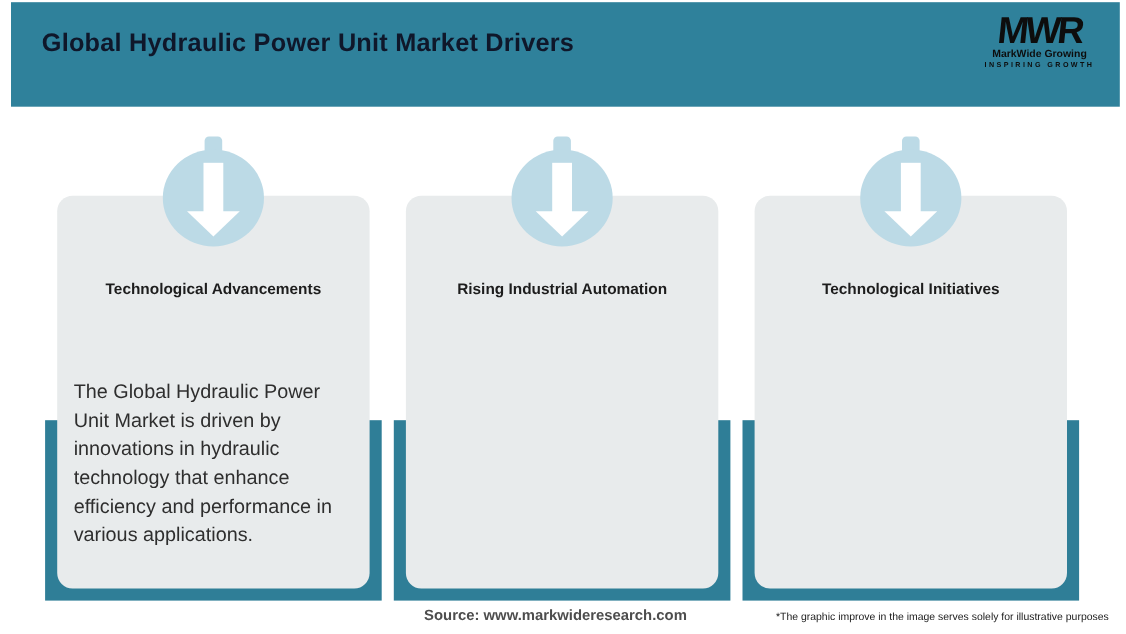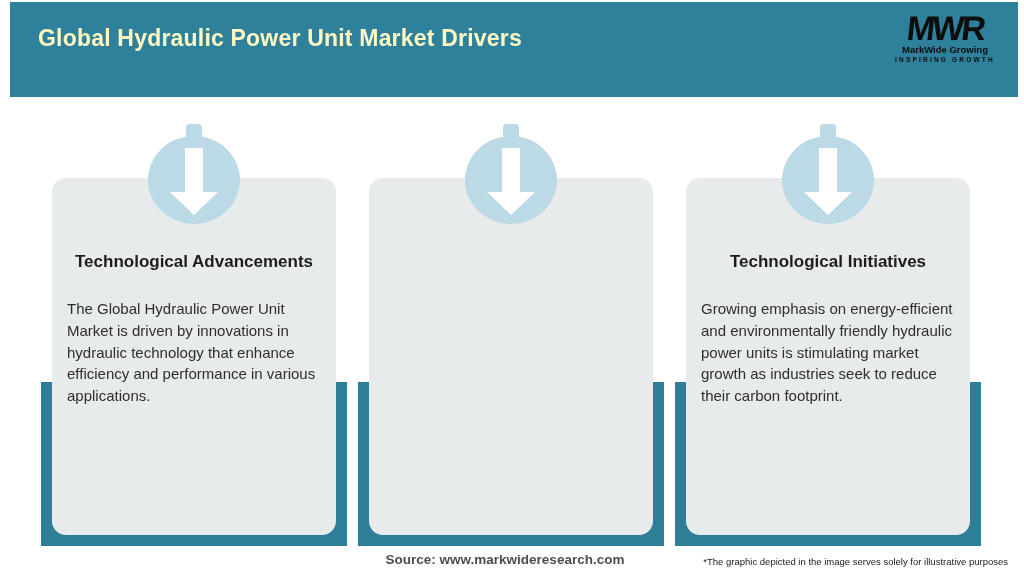--- a/index.html
+++ b/index.html
@@ -8,35 +8,35 @@
     --icon-blue:#BCDAE6;
     --card-bg:#E8EBEC;
   }
   *{margin:0;padding:0;box-sizing:border-box;}
   html,body{width:1024px;height:576px;overflow:hidden;}
   body{font-family:"Liberation Sans","DejaVu Sans",sans-serif;background:#ffffff;}
   .page{position:relative;width:1024px;height:576px;background:#ffffff;}
 
   
   .header{position:absolute;left:10px;top:2px;width:1008px;height:95px;background:var(--teal-header);}
-  .page-title{position:absolute;left:28px;top:23px;color:#fef9c3;font-size:23px;font-weight:700;letter-spacing:.2px;}
+  .page-title{position:absolute;left:28px;top:23px;color:#0f172a;font-size:23px;font-weight:700;letter-spacing:.2px;}
   .logo{position:absolute;right:14px;top:8px;width:118px;text-align:center;color:#0d0d0d;}
   .logo-monogram{font-size:34px;font-weight:800;letter-spacing:-3px;transform:skewX(-6deg);line-height:36px;}
   .logo-name{font-size:9.5px;font-weight:700;margin-top:-2px;}
   .logo-tagline{font-size:6.5px;font-weight:700;letter-spacing:2.2px;margin-top:1px;}
 
   
   .band{position:absolute;top:382px;width:306px;height:164px;background:var(--teal-band);z-index:1;}
   .card{position:absolute;top:178px;width:284px;height:357px;background:var(--card-bg);border-radius:14px;z-index:2;padding:72px 15px 0 15px;}
   .band-1{left:41px;} .card-1{left:52px;}
   .band-2{left:358px;} .card-2{left:369px;}
   .band-3{left:675px;} .card-3{left:686px;}
 
-  .card-title{text-align:center;font-size:17px;font-weight:700;color:#1d1d1d;line-height:24px;}
-  .card-body{margin-top:24px;font-size:15px;line-height:1.45;color:#2e2e2e;}
+  .card-title{text-align:center;font-size:14px;font-weight:700;color:#1d1d1d;line-height:24px;}
+  .card-body{margin-top:69px;font-size:18px;line-height:1.45;color:#2e2e2e;}
 
   
   .icon{position:absolute;z-index:3;width:92px;height:100px;top:124px;}
   .icon-1{left:148px;} .icon-2{left:465px;} .icon-3{left:782px;}
   .icon .tab{position:absolute;left:38px;top:0;width:16px;height:16px;background:var(--icon-blue);border-radius:4px 4px 0 0;}
   .icon .circle{position:absolute;left:0;top:12px;width:92px;height:88px;border-radius:50%;background:var(--icon-blue);}
   .icon .shaft{position:absolute;left:37px;top:24px;width:18px;height:46px;background:#ffffff;}
   .icon .head{position:absolute;left:22px;top:68px;width:0;height:0;border-left:24px solid transparent;border-right:24px solid transparent;border-top:23px solid #ffffff;}
 
   
@@ -64,36 +64,36 @@
   </div>
   <div class="icon icon-1">
     <div class="tab"></div>
     <div class="circle"></div>
     <div class="shaft"></div>
     <div class="head"></div>
   </div>
 
   <div class="band band-2"></div>
   <div class="card card-2">
+    <div class="card-title">Rising Industrial Automation</div>
   </div>
   <div class="icon icon-2">
     <div class="tab"></div>
     <div class="circle"></div>
     <div class="shaft"></div>
     <div class="head"></div>
   </div>
 
   <div class="band band-3"></div>
   <div class="card card-3">
     <div class="card-title">Technological Initiatives</div>
-    <div class="card-body">Growing emphasis on energy-efficient and environmentally friendly hydraulic power units is stimulating market growth as industries seek to reduce their carbon footprint.</div>
   </div>
   <div class="icon icon-3">
     <div class="tab"></div>
     <div class="circle"></div>
     <div class="shaft"></div>
     <div class="head"></div>
   </div>
 
   <div class="source-text">Source: www.markwideresearch.com</div>
-  <div class="disclaimer-text">*The graphic depicted in the image serves solely for illustrative purposes</div>
+  <div class="disclaimer-text">*The graphic improve in the image serves solely for illustrative purposes</div>
 
 </div>
 
 </body></html>

